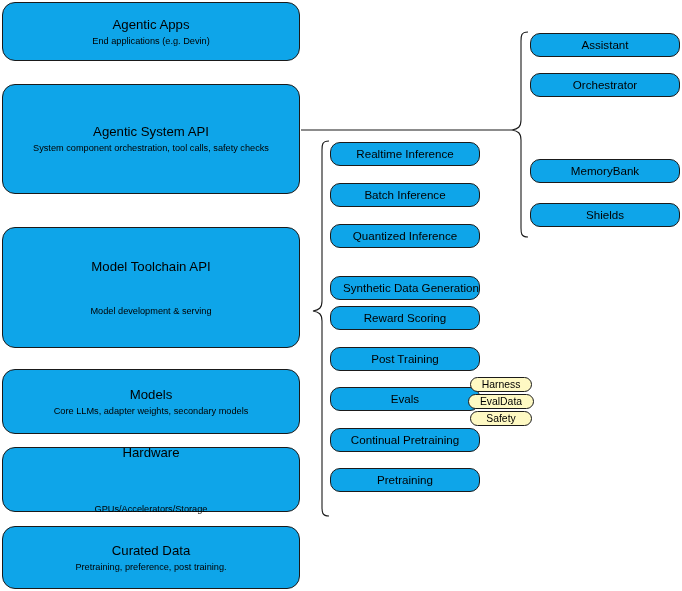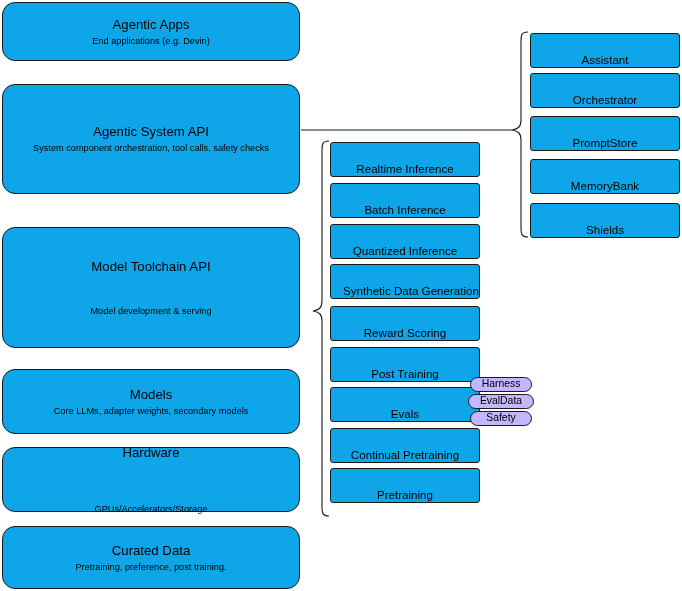--- a/index.html
+++ b/index.html
@@ -52,41 +52,41 @@
   .layer-sub {
     font-size: 9.2px;
     line-height: 13px;
     color: #000;
     margin-top: 2px;
     white-space: nowrap;
   }
 
   
   .item-box {
-    height: 35px;
-    border-radius: 3px;
-    justify-content: flex-end;
+    height: 24px;
+    border-radius: 10px;
   }
   .item-label {
     font-size: 11.6px;
     line-height: 14px;
     white-space: nowrap;
   }
 
   .mid-box  { left: 330px; width: 150px; }
   .right-box{ left: 530px; width: 150px; }
 
   
   .pill {
     position: absolute;
     box-sizing: border-box;
     border: 1.1px solid #1a1a1a;
-    background: #c4b5fd;
+    background: #fef9c3;
     border-radius: 999px;
     display: flex;
+    align-items: center;
     justify-content: center;
     height: 15px;
     font-size: 10.4px;
     line-height: 12px;
     white-space: nowrap;
     z-index: 6;
   }
 
   
   #wires {
@@ -165,21 +165,21 @@
   </div>
 
   <div class="box item-box mid-box" style="top:142px;">
     <div class="item-label">Realtime Inference</div>
   </div>
 
   <div class="box item-box mid-box" style="top:224px;">
     <div class="item-label">Quantized Inference</div>
   </div>
 
-  <div class="box item-box mid-box" style="top:264px;padding-left:12px;">
+  <div class="box item-box mid-box" style="top:276px;padding-left:12px;">
     <div class="item-label">Synthetic Data Generation</div>
   </div>
 
   <div class="box item-box mid-box" style="top:306px;">
     <div class="item-label">Reward Scoring</div>
   </div>
 
   <div class="box item-box mid-box" style="top:347px;">
     <div class="item-label">Post Training</div>
   </div>
@@ -209,23 +209,20 @@
   </div>
 
   <div class="box item-box right-box" style="top:33px;">
     <div class="item-label">Assistant</div>
   </div>
 
   <div class="box item-box right-box" style="top:73px;">
     <div class="item-label">Orchestrator</div>
   </div>
 
-  <div class="box item-box right-box" style="top:116px;">
-    <div class="item-label">PromptStore</div>
-  </div>
 
   <div class="box item-box right-box" style="top:159px;">
     <div class="item-label">MemoryBank</div>
   </div>
 
   <div class="box item-box right-box" style="top:203px;">
     <div class="item-label">Shields</div>
   </div>
 
 </div>

